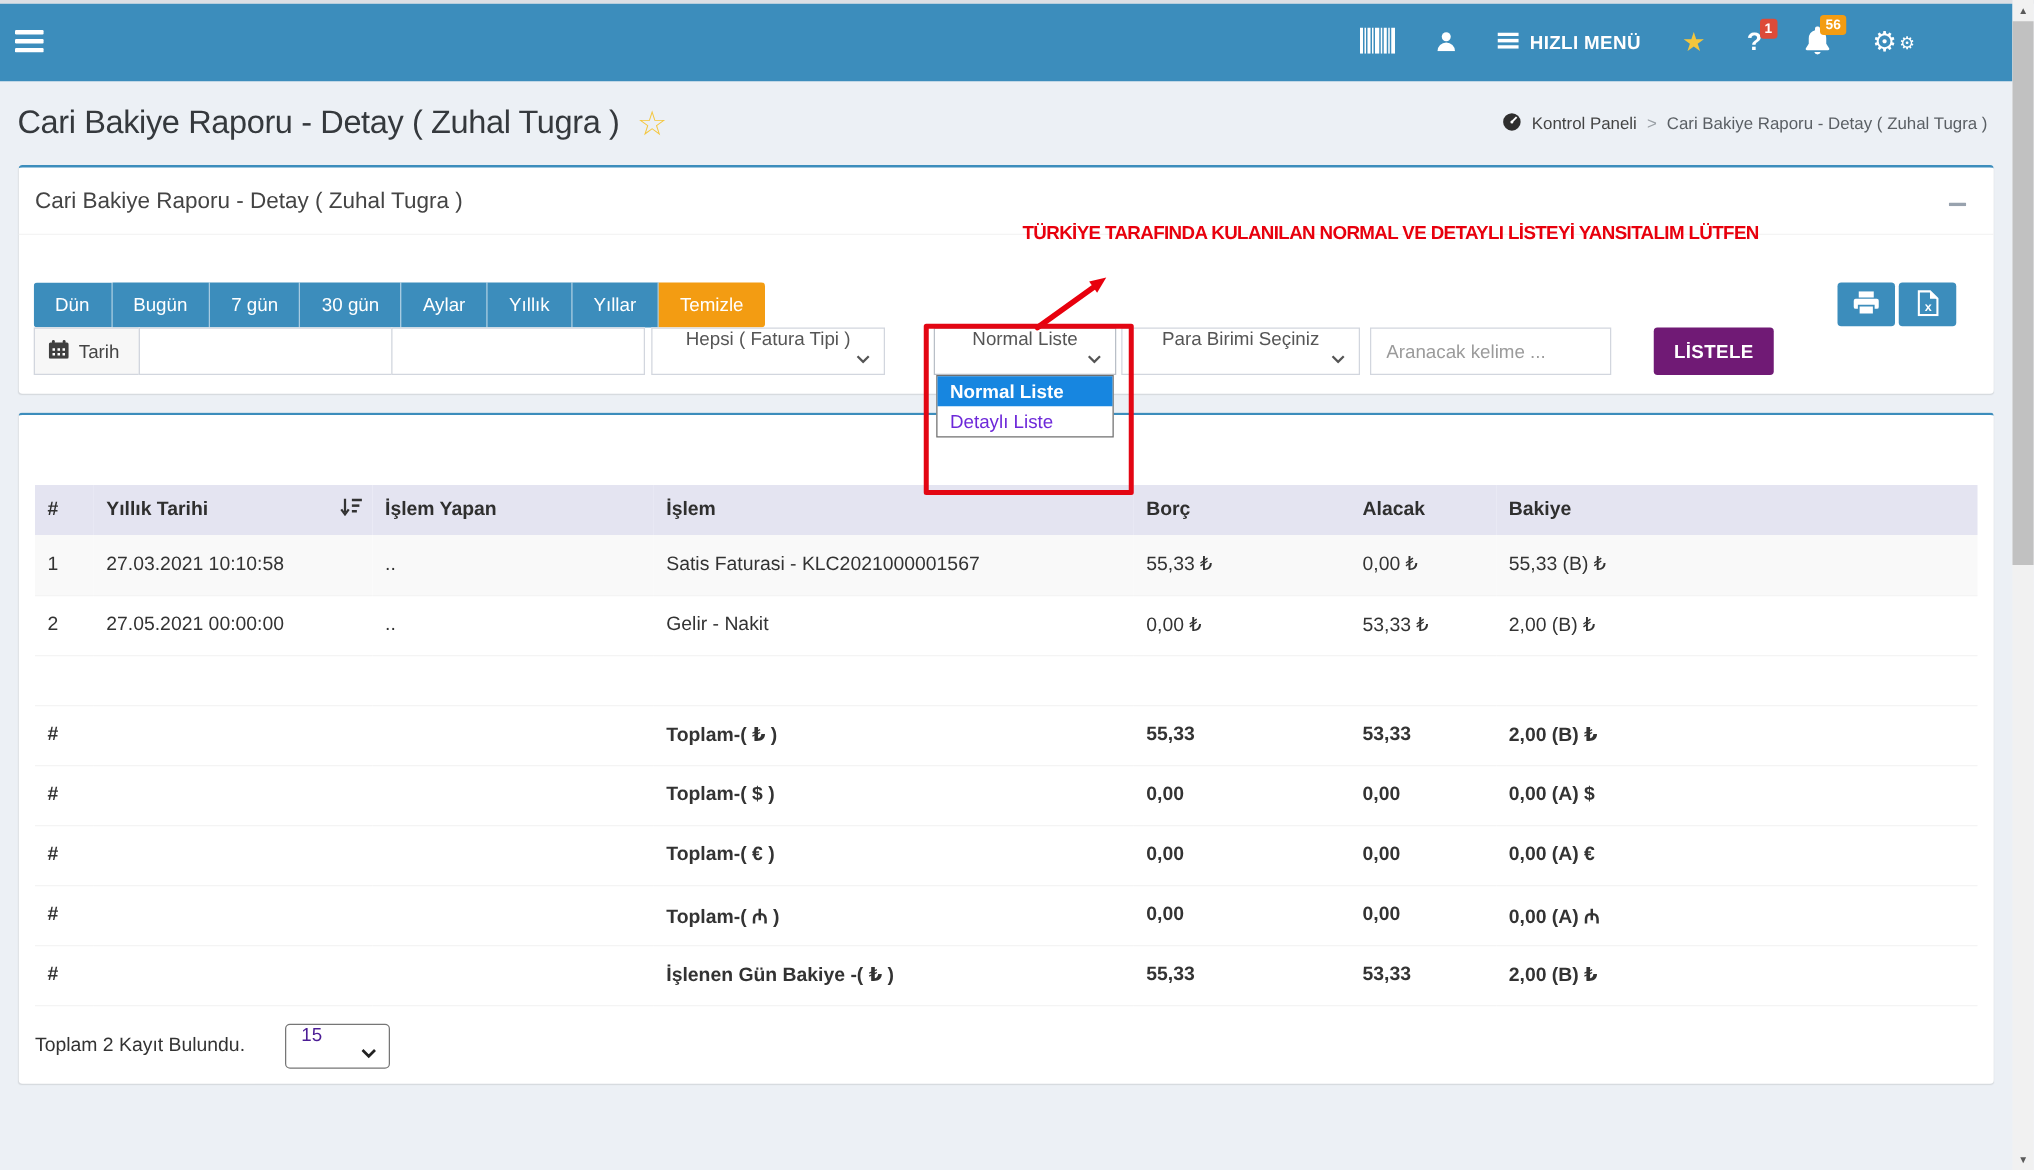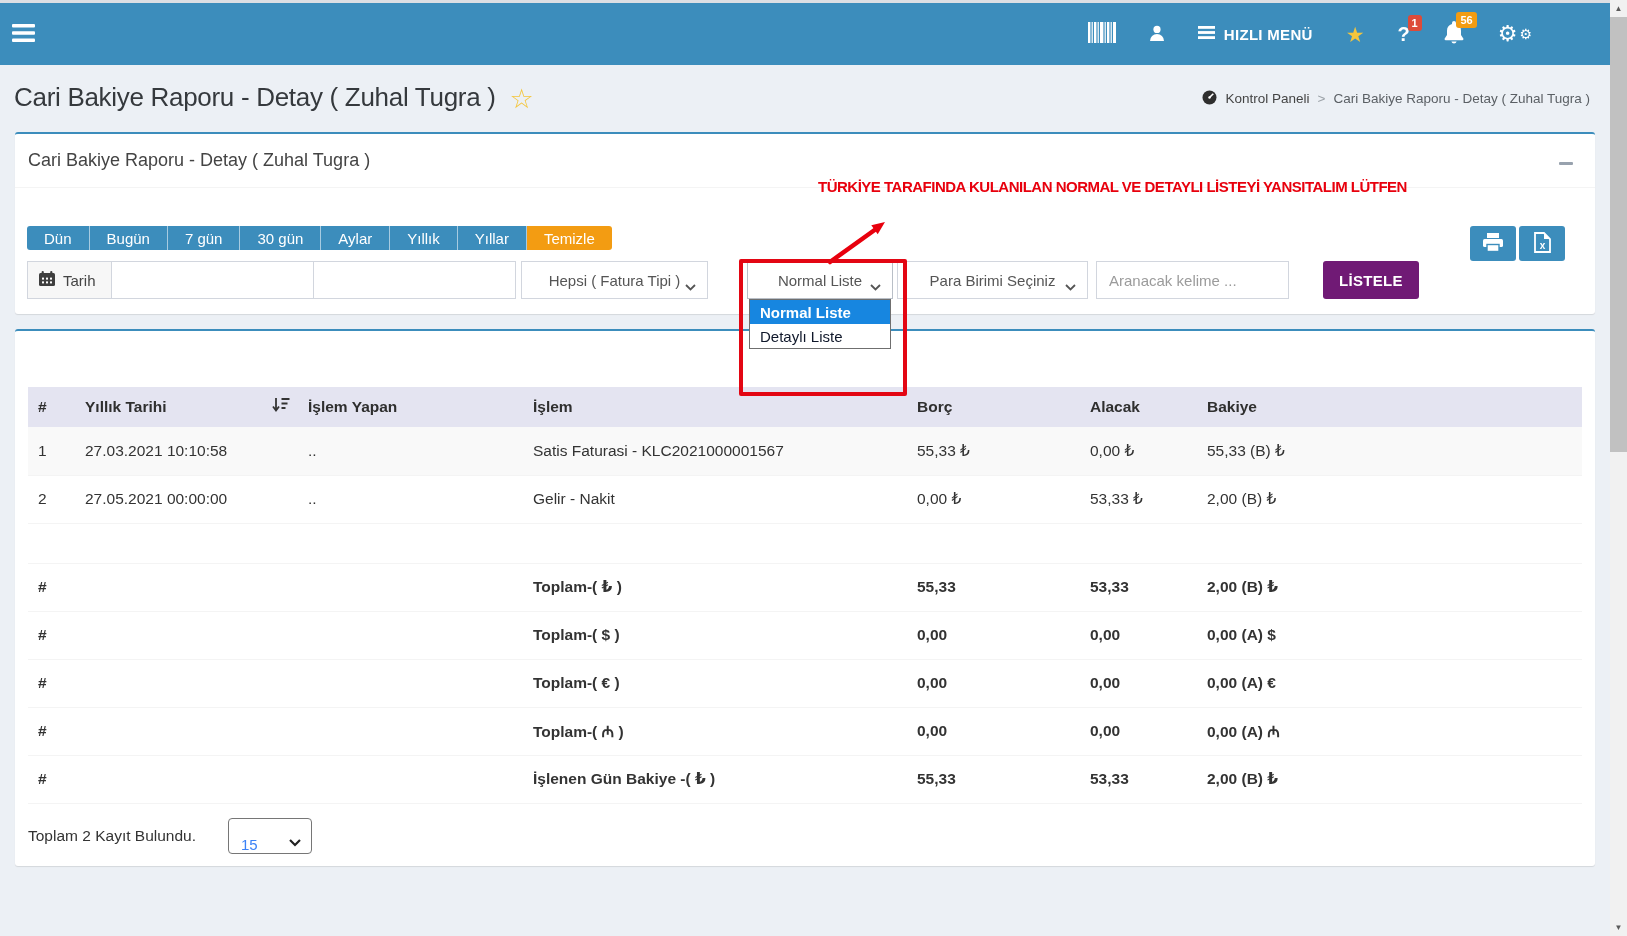--- a/index.html
+++ b/index.html
@@ -37,56 +37,56 @@
 
   
   .card { margin:0 15px; background:#fff; border-top:2px solid #3c8dbc; border-radius:3px; box-shadow:0 1px 1px rgba(0,0,0,.1); }
   .card-heading { height:54px; display:flex; align-items:center; justify-content:space-between; padding:0 16px 0 13px; border-bottom:1px solid #f4f4f4; }
   .card-title { font-size:18px; color:#444; }
   .collapse-btn { background:none; border:none; cursor:pointer; padding:6px; }
 
   .filter-body { padding:38px 12px 15px; }
   .toolbar-row { display:flex; justify-content:space-between; align-items:flex-start; }
   .btn-group { display:inline-flex; }
-  .range-btn { height:24px; padding:0 17px; background:#3c8dbc; border:none; border-right:1px solid rgba(255,255,255,.55); color:#fff; font-size:15px; font-family:inherit; cursor:pointer; }
+  .range-btn { height:36px; padding:0 17px; background:#3c8dbc; border:none; border-right:1px solid rgba(255,255,255,.55); color:#fff; font-size:15px; font-family:inherit; cursor:pointer; }
   .range-btn:first-child { border-radius:3px 0 0 3px; }
   .clear-btn { background:#f39c12; border-right:none; border-radius:0 3px 3px 0; }
   .icon-btns { display:flex; gap:3px; margin-right:18px; }
   .icon-btn { width:46px; height:35px; background:#3c8dbc; border:none; border-radius:3px; display:flex; align-items:center; justify-content:center; cursor:pointer; }
 
   .filter-row { display:flex; align-items:stretch; height:38px; }
   .addon { width:85px; display:flex; align-items:center; gap:8px; padding:0 11px; border:1px solid #d2d6de; background:#f7f7f7; color:#444; font-size:15px; }
   .txt-input { border:1px solid #d2d6de; margin-left:-1px; padding:0 12px; font-size:15px; color:#555; font-family:inherit; outline:none; }
   .txt-input::placeholder { color:#9b9b9b; }
   .date-input { width:203px; }
-  .sel { position:relative; display:flex; align-items:center; justify-content:center; border:1px solid #d2d6de; background:#fff; color:#555; font-size:15px; cursor:pointer; }
+  .sel { position:relative; display:flex; justify-content:center; border:1px solid #d2d6de; background:#fff; color:#555; font-size:15px; cursor:pointer; }
   .sel .chev { position:absolute; right:11px; top:15px; }
   .sel-invoice { width:187px; margin-left:5px; }
   .list-wrap { position:relative; width:142px; margin-left:39px; }
   .sel-list { width:146px; height:38px; border-color:#b9bfc7; }
   .dropdown-list { position:absolute; top:38px; left:2px; width:142px; background:#fff; border:1px solid #6f6f6f; z-index:30; }
-  .dd-option { height:24px; display:flex; align-items:center; padding:0 10px; font-size:15px; color:#0f172a; cursor:pointer; }
+  .dd-option { height:24px; display:flex; align-items:center; padding:0 10px; font-size:15px; color:#6d28d9; cursor:pointer; }
   .dd-selected { background:#1786e0; color:#fff; font-weight:bold; }
   .sel-currency { width:191px; margin-left:8px; }
   .search-input { width:193px; margin-left:8px; }
   .listele-btn { width:96px; margin-left:34px; background:#701a75; color:#fff; border:none; border-radius:3px; font-size:15px; font-weight:bold; font-family:inherit; letter-spacing:.3px; cursor:pointer; }
 
   
   .table-card { margin-top:15px; padding:56px 13px 12px; }
   table { width:100%; border-collapse:collapse; font-size:15.5px; color:#333; table-layout:fixed; }
   thead th { background:#e4e4f1; height:40px; text-align:left; padding:0 8px 0 10px; font-weight:bold; color:#2f2f2f; }
   .th-flex { display:flex; align-items:center; justify-content:space-between; }
   tbody td { height:48px; padding:0 10px; border-bottom:1px solid #f4f4f4; }
   .row-striped { background:#f9f9f9; }
   .spacer-row td { height:40px; }
   .total-row td { font-weight:bold; }
 
   .table-footer { display:flex; align-items:center; gap:32px; margin-top:14px; }
   .summary-text { font-size:15.5px; color:#333; }
-  .page-size { position:relative; width:84px; height:36px; border:1.5px solid #767676; border-radius:4px; background:#fff; display:flex; align-items:flex-end; padding:0 12px; font-size:15px; color:#3b82f6; cursor:pointer; }
+  .page-size { position:relative; width:84px; height:36px; border:1.5px solid #767676; border-radius:4px; background:#fff; display:flex; align-items:flex-start; padding:0 12px; font-size:15px; color:#4c1d95; cursor:pointer; }
   .page-size .chev { position:absolute; right:10px; top:14px; }
 
   
   .annotation { position:absolute; left:818px; top:178px; color:#e8000d; font-size:15px; font-weight:bold; letter-spacing:-.5px; white-space:nowrap; z-index:25; }
   .red-rect { position:absolute; left:739px; top:259px; width:168px; height:137px; border:4px solid #e30613; border-radius:2px; z-index:26; pointer-events:none; }
   .arrow-svg { position:absolute; left:810px; top:208px; z-index:26; pointer-events:none; }
 
   
   .scrollbar { position:absolute; right:0; top:0; width:17px; height:936px; background:#f1f1f1; z-index:40; }
   .sb-arrow { position:absolute; left:0; width:17px; height:17px; display:flex; align-items:center; justify-content:center; font-size:8px; color:#5a5a5a; cursor:pointer; }

